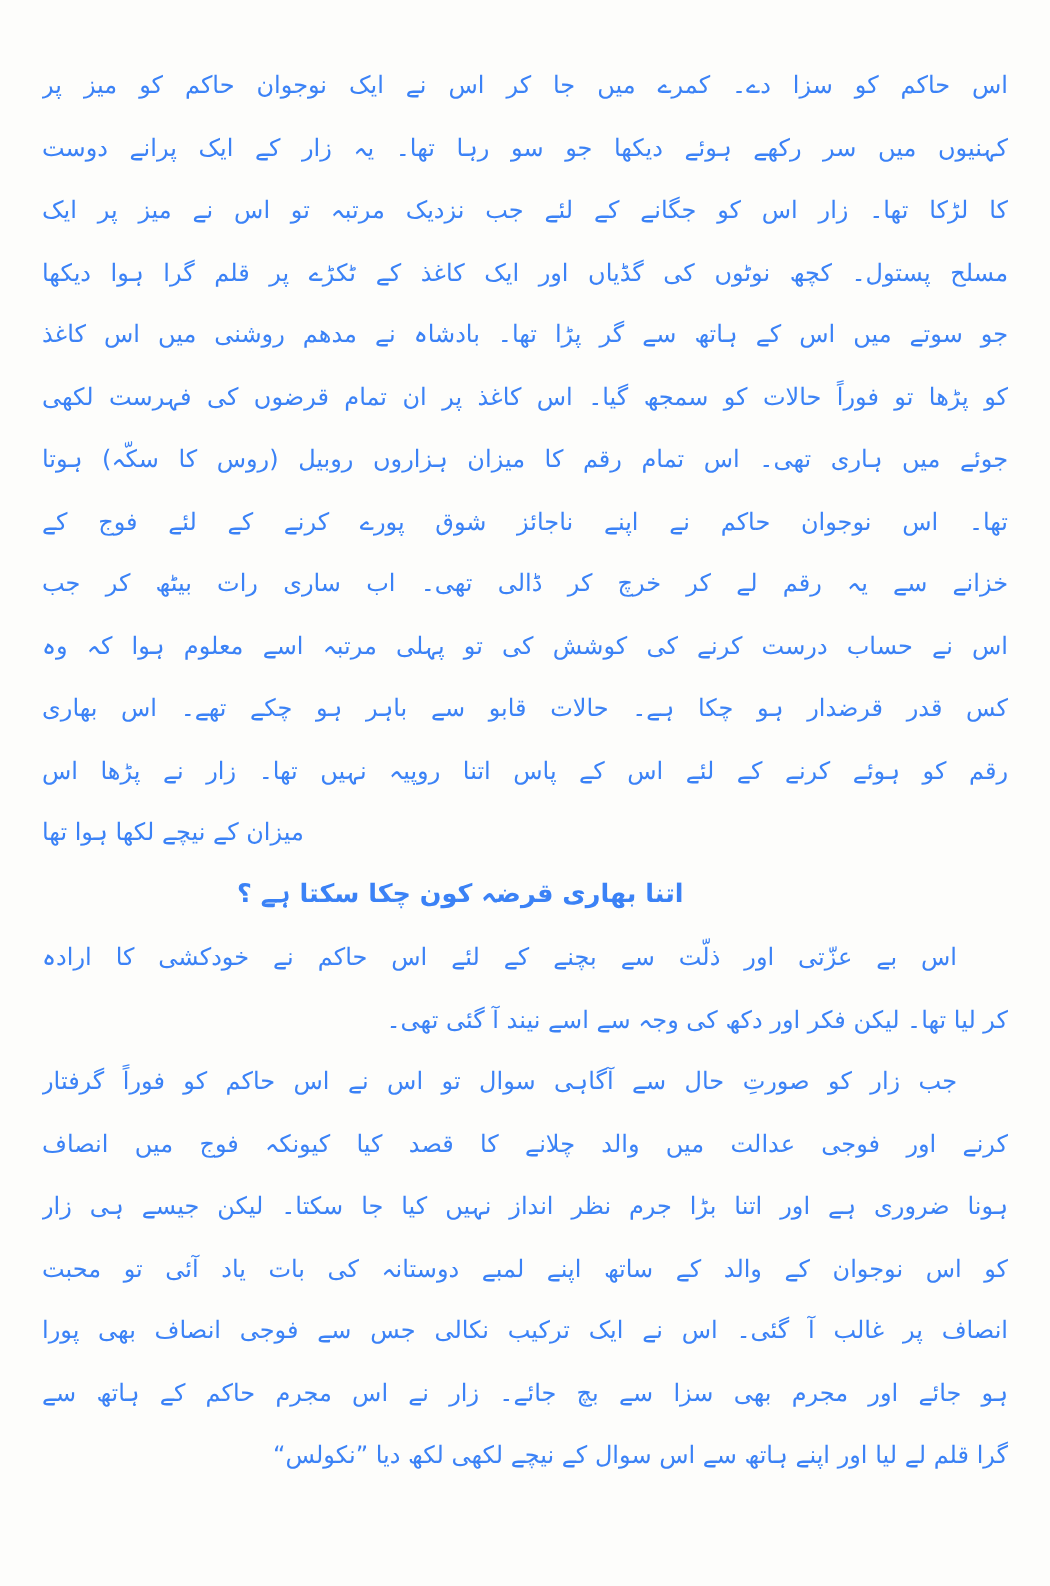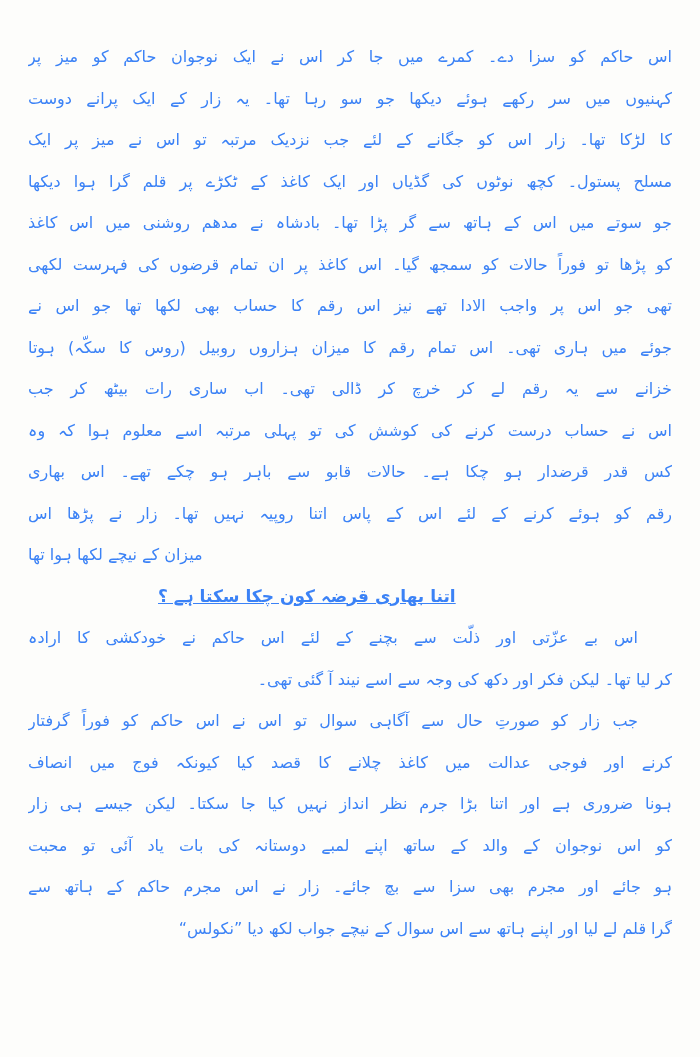--- a/index.html
+++ b/index.html
@@ -42,48 +42,48 @@
     text-align: right;
     text-align-last: left;
   }
   
   .line.quote {
     text-align: left;
     text-align-last: left;
     padding-left: 130px;
     font-weight: bold;
     font-size: 17px;
-    text-decoration: underline;
   }
   
   .line.indent {
     padding-right: 34px;
   }
 </style>
 </head>
 <body>
 
 <div class="page">
   <div class="textblock">
     <div class="line">اس حاکم کو سزا دے۔ کمرے میں جا کر اس نے ایک نوجوان حاکم کو میز پر</div>
     <div class="line">کہنیوں میں سر رکھے ہوئے دیکھا جو سو رہا تھا۔ یہ زار کے ایک پرانے دوست</div>
     <div class="line">کا لڑکا تھا۔ زار اس کو جگانے کے لئے جب نزدیک مرتبہ تو اس نے میز پر ایک</div>
     <div class="line">مسلح پستول۔ کچھ نوٹوں کی گڈیاں اور ایک کاغذ کے ٹکڑے پر قلم گرا ہوا دیکھا</div>
     <div class="line">جو سوتے میں اس کے ہاتھ سے گر پڑا تھا۔ بادشاہ نے مدھم روشنی میں اس کاغذ</div>
     <div class="line">کو پڑھا تو فوراً حالات کو سمجھ گیا۔ اس کاغذ پر ان تمام قرضوں کی فہرست لکھی</div>
-    <div class="line">تھی جو اس پر واجب الادا تھے نیز اس رقم کا حساب بھی لکھا تھا جو اس نے</div>
     <div class="line">جوئے میں ہاری تھی۔ اس تمام رقم کا میزان ہزاروں روبیل (روس کا سکّہ) ہوتا</div>
+    <div class="line">تھا۔ اس نوجوان حاکم نے اپنے ناجائز شوق پورے کرنے کے لئے فوج کے</div>
     <div class="line">خزانے سے یہ رقم لے کر خرچ کر ڈالی تھی۔ اب ساری رات بیٹھ کر جب</div>
     <div class="line">اس نے حساب درست کرنے کی کوشش کی تو پہلی مرتبہ اسے معلوم ہوا کہ وہ</div>
     <div class="line">کس قدر قرضدار ہو چکا ہے۔ حالات قابو سے باہر ہو چکے تھے۔ اس بھاری</div>
     <div class="line">رقم کو ہوئے کرنے کے لئے اس کے پاس اتنا روپیہ نہیں تھا۔ زار نے پڑھا اس</div>
     <div class="line left-flush">میزان کے نیچے لکھا ہوا تھا</div>
     <div class="line quote">اتنا بھاری قرضہ کون چکا سکتا ہے ؟</div>
     <div class="line indent">اس بے عزّتی اور ذلّت سے بچنے کے لئے اس حاکم نے خودکشی کا ارادہ</div>
     <div class="line tail">کر لیا تھا۔ لیکن فکر اور دکھ کی وجہ سے اسے نیند آ گئی تھی۔</div>
     <div class="line indent">جب زار کو صورتِ حال سے آگاہی سوال تو اس نے اس حاکم کو فوراً گرفتار</div>
-    <div class="line">کرنے اور فوجی عدالت میں کاغذ چلانے کا قصد کیا کیونکہ فوج میں انصاف</div>
+    <div class="line">کرنے اور فوجی عدالت میں والد چلانے کا قصد کیا کیونکہ فوج میں انصاف</div>
     <div class="line">ہونا ضروری ہے اور اتنا بڑا جرم نظر انداز نہیں کیا جا سکتا۔ لیکن جیسے ہی زار</div>
     <div class="line">کو اس نوجوان کے والد کے ساتھ اپنے لمبے دوستانہ کی بات یاد آئی تو محبت</div>
+    <div class="line">انصاف پر غالب آ گئی۔ اس نے ایک ترکیب نکالی جس سے فوجی انصاف بھی پورا</div>
     <div class="line">ہو جائے اور مجرم بھی سزا سے بچ جائے۔ زار نے اس مجرم حاکم کے ہاتھ سے</div>
-    <div class="line tail">گرا قلم لے لیا اور اپنے ہاتھ سے اس سوال کے نیچے جواب لکھ دیا ”نکولس“</div>
+    <div class="line tail">گرا قلم لے لیا اور اپنے ہاتھ سے اس سوال کے نیچے لکھی لکھ دیا ”نکولس“</div>
   </div>
 </div>
 
 </body></html>

